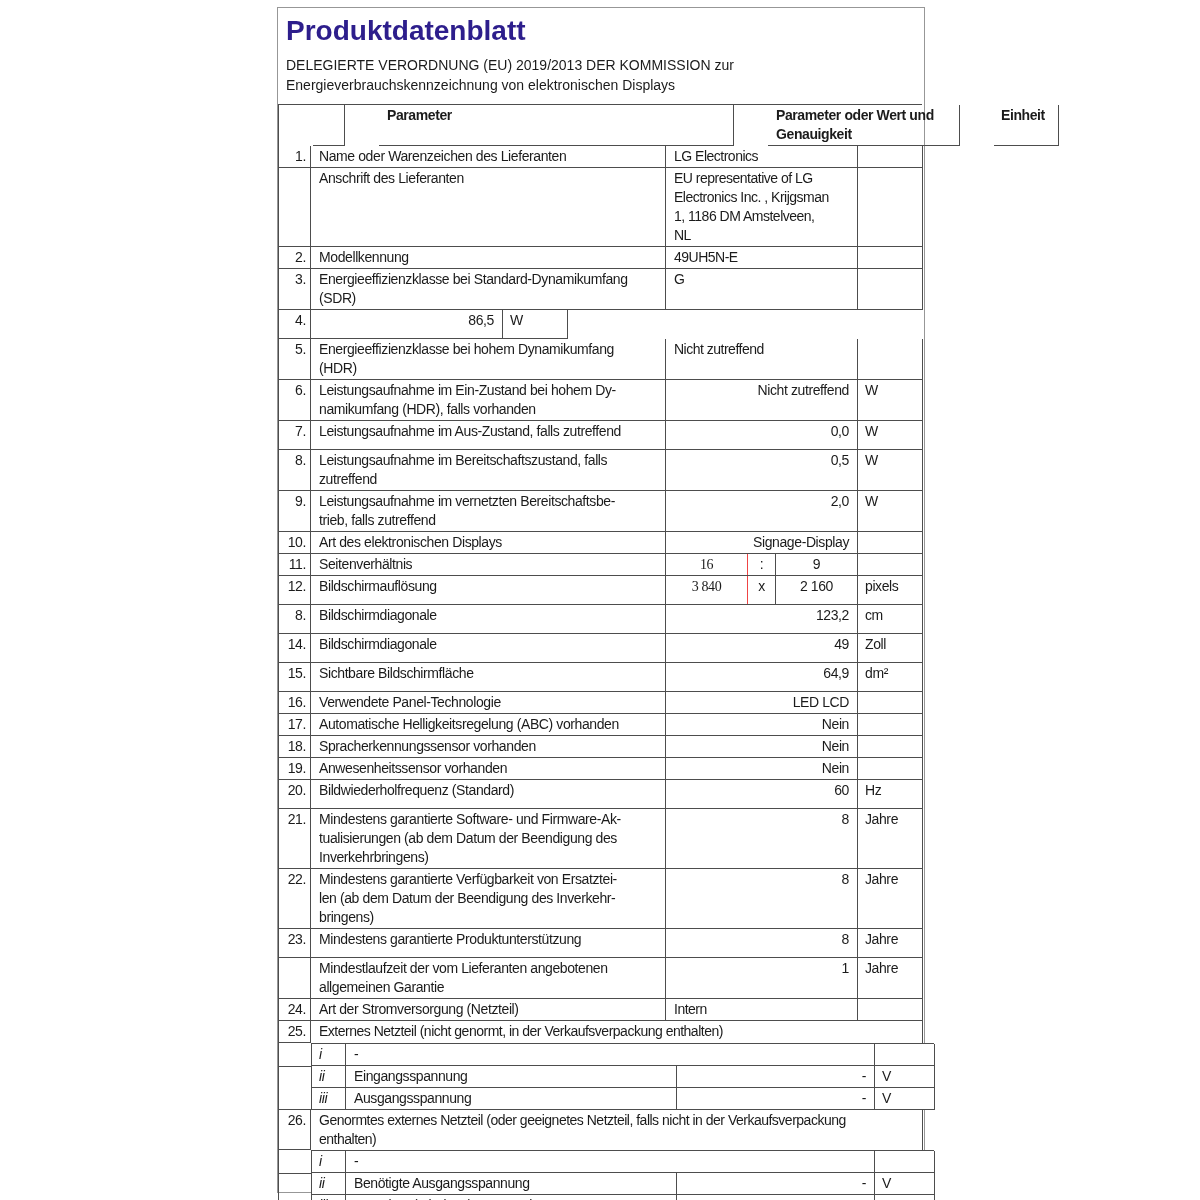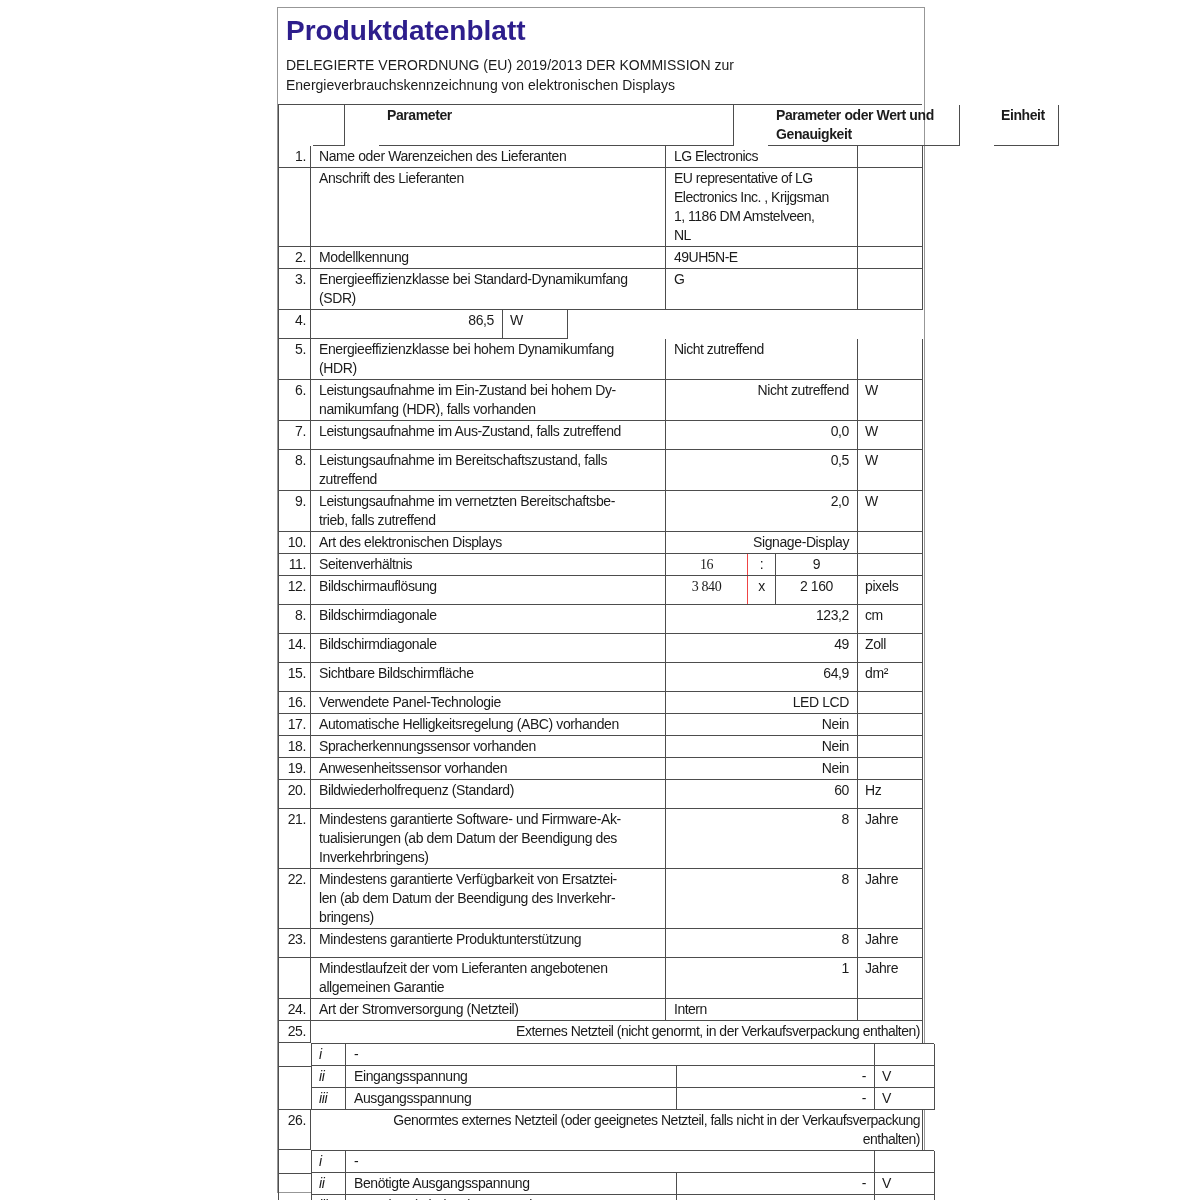--- a/index.html
+++ b/index.html
@@ -42,21 +42,21 @@
   
   .c-value.split{padding:0;display:flex;}
   .vs{box-sizing:border-box;text-align:center;padding:1px 2px;}
   .vs-1{width:82px;border-right:1px solid #ef4444;font-family:Liberation Serif, serif;}
   .vs-2{width:28px;border-right:1px solid #4d4d4d;}
   .vs-3{flex:1;}
   
   .c-secnum{width:32px;flex:none;box-sizing:border-box;text-align:right;
     padding:1px 4px 1px 2px;border-right:1px solid #4d4d4d;}
   .c-sectext{width:612px;flex:none;box-sizing:border-box;white-space:pre-line;
-    padding:1px 2px 1px 8px;border-right:1px solid #4d4d4d;letter-spacing:-0.5px;text-align:right;}
+    padding:1px 2px 1px 8px;border-right:1px solid #4d4d4d;letter-spacing:-0.5px;}
   .sub-area{display:flex;align-items:stretch;}
   .sub-spacer{width:32px;flex:none;display:flex;flex-direction:column;
     box-sizing:border-box;border-bottom:1px solid #4d4d4d;}
   .sub-spacer .seg{height:23px;border-bottom:1px solid #4d4d4d;}
   .subtbl{
     width:623px;flex:none;box-sizing:border-box;margin-right:-11px;
     border-top:1px solid #4d4d4d;border-left:1px solid #4d4d4d;background:#fff;
   }
   .sc-n{width:34px;flex:none;font-style:italic;padding:1px 2px 1px 7px;}
   .sc-param{width:331px;flex:none;}

